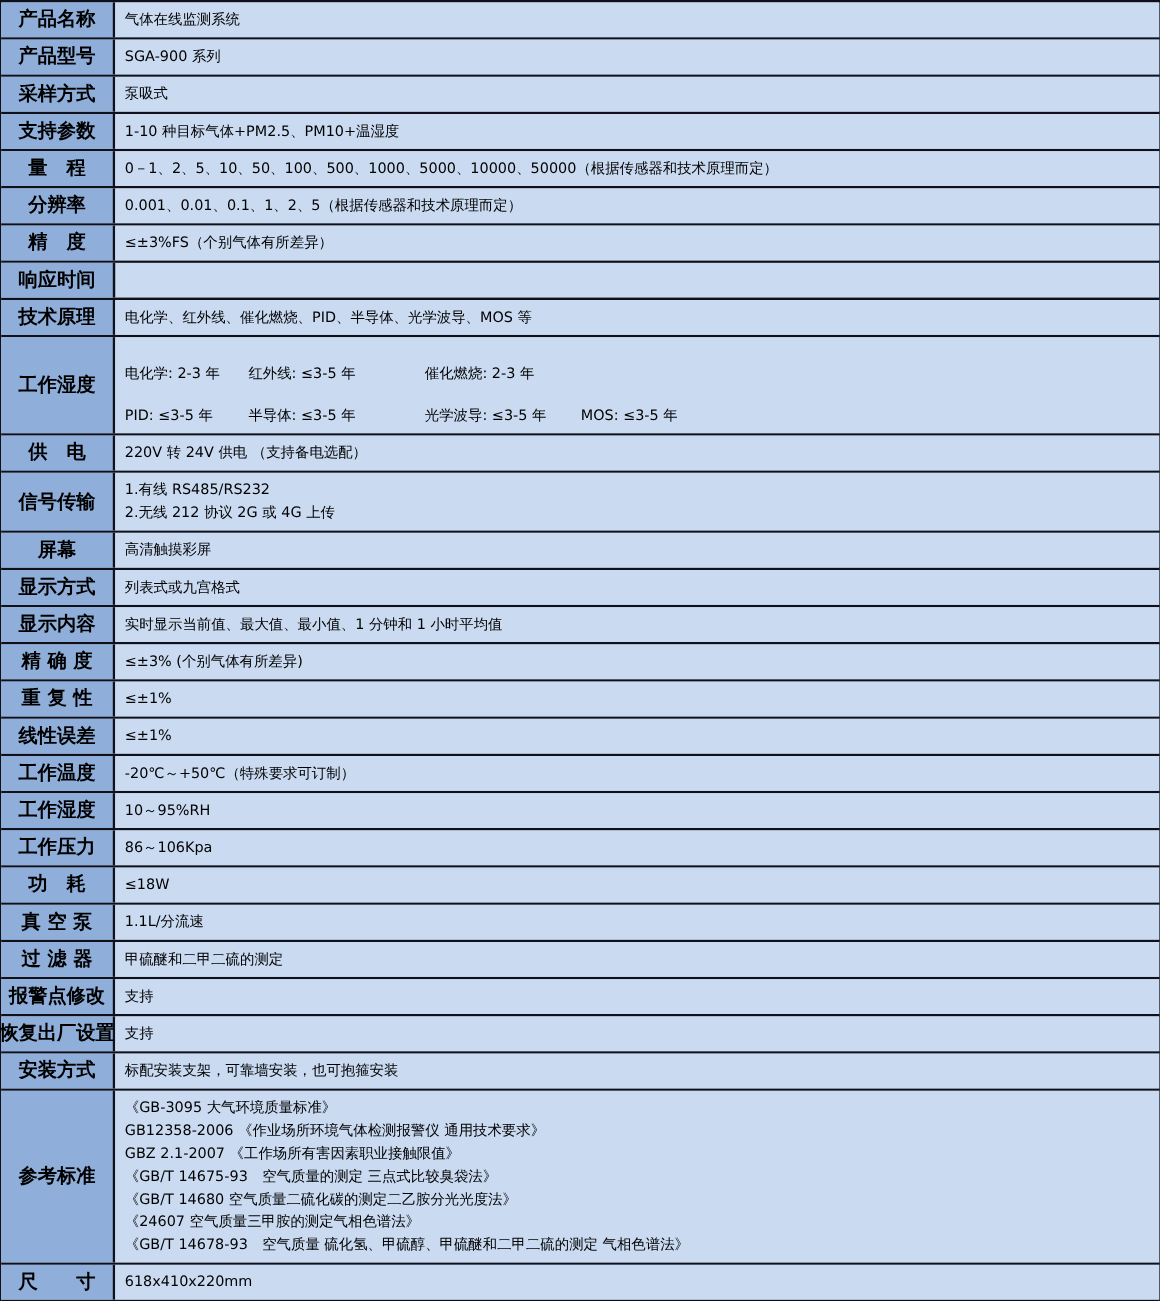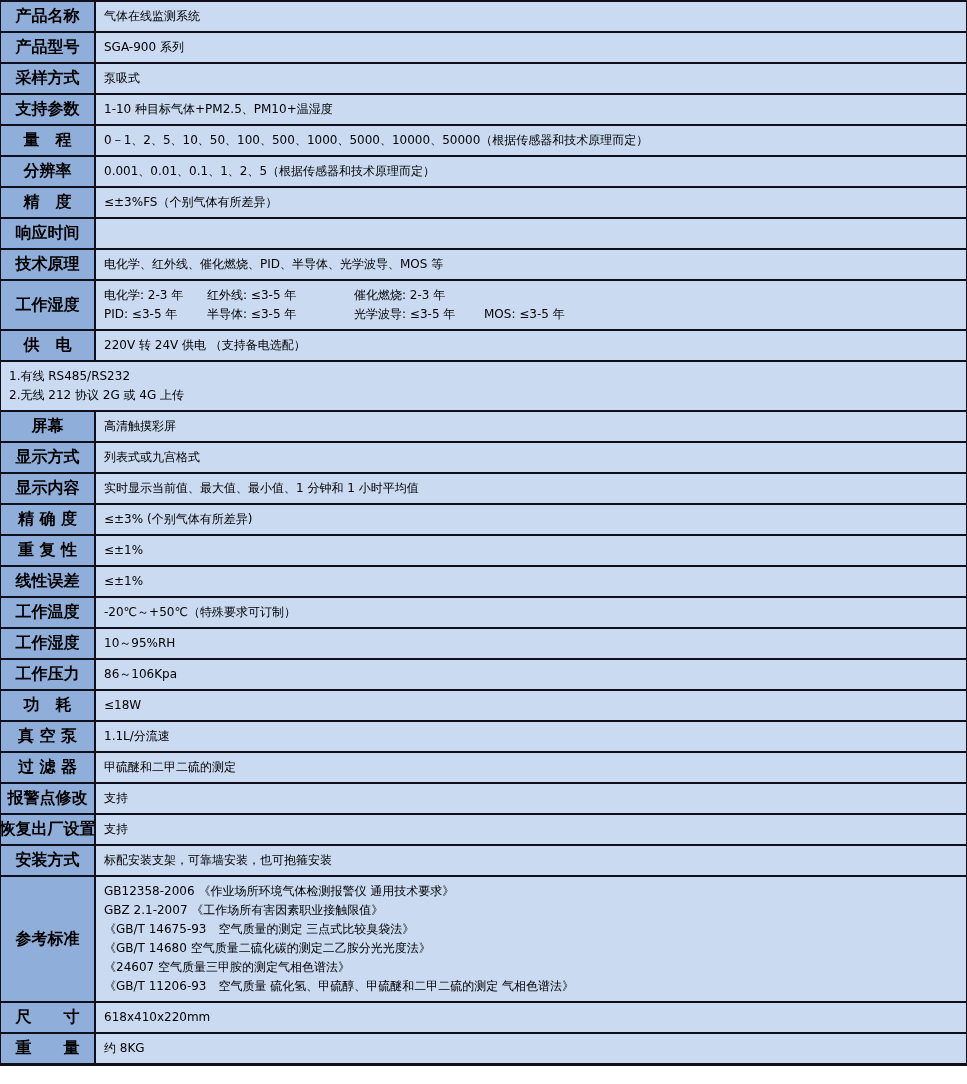--- a/index.html
+++ b/index.html
@@ -47,20 +47,21 @@
   }
   .value-line {
     font-size: 12px;
     line-height: 19px;
     color: #000000;
     white-space: pre-wrap;
   }
   .value-line.multi {
     display: grid;
     grid-template-columns: 103px 147px 130px auto;
+    margin-top: 16px;
   }
   .value-line.multi .seg { white-space: pre; }
 </style>
 </head>
 <body>
 
 <div id="spec-table">
   <div class="spec-row">
     <div class="label-cell">产品名称</div>
     <div class="value-cell">
@@ -130,20 +131,21 @@
   </div>
 
   <div class="spec-row">
     <div class="label-cell">供　电</div>
     <div class="value-cell">
         <div class="value-line">220V 转 24V 供电 （支持备电选配）</div>
       </div>
   </div>
 
   <div class="spec-row">
+    <div class="label-cell">信号传输</div>
     <div class="value-cell">
         <div class="value-line">1.有线 RS485/RS232</div>
         <div class="value-line">2.无线 212 协议 2G 或 4G 上传</div>
       </div>
   </div>
 
   <div class="spec-row">
     <div class="label-cell">屏幕</div>
     <div class="value-cell">
         <div class="value-line">高清触摸彩屏</div>
@@ -244,26 +246,27 @@
   <div class="spec-row">
     <div class="label-cell">安装方式</div>
     <div class="value-cell">
         <div class="value-line">标配安装支架，可靠墙安装，也可抱箍安装</div>
       </div>
   </div>
 
   <div class="spec-row">
     <div class="label-cell">参考标准</div>
     <div class="value-cell">
+        <div class="value-line">《GB-3095 大气环境质量标准》</div>
         <div class="value-line">GB12358-2006 《作业场所环境气体检测报警仪 通用技术要求》</div>
         <div class="value-line">GBZ 2.1-2007 《工作场所有害因素职业接触限值》</div>
         <div class="value-line">《GB/T 14675-93　空气质量的测定 三点式比较臭袋法》</div>
         <div class="value-line">《GB/T 14680 空气质量二硫化碳的测定二乙胺分光光度法》</div>
         <div class="value-line">《24607 空气质量三甲胺的测定气相色谱法》</div>
-        <div class="value-line">《GB/T 11206-93　空气质量 硫化氢、甲硫醇、甲硫醚和二甲二硫的测定 气相色谱法》</div>
+        <div class="value-line">《GB/T 14678-93　空气质量 硫化氢、甲硫醇、甲硫醚和二甲二硫的测定 气相色谱法》</div>
       </div>
   </div>
 
   <div class="spec-row">
     <div class="label-cell">尺　　寸</div>
     <div class="value-cell">
         <div class="value-line">618x410x220mm</div>
       </div>
   </div>
 

